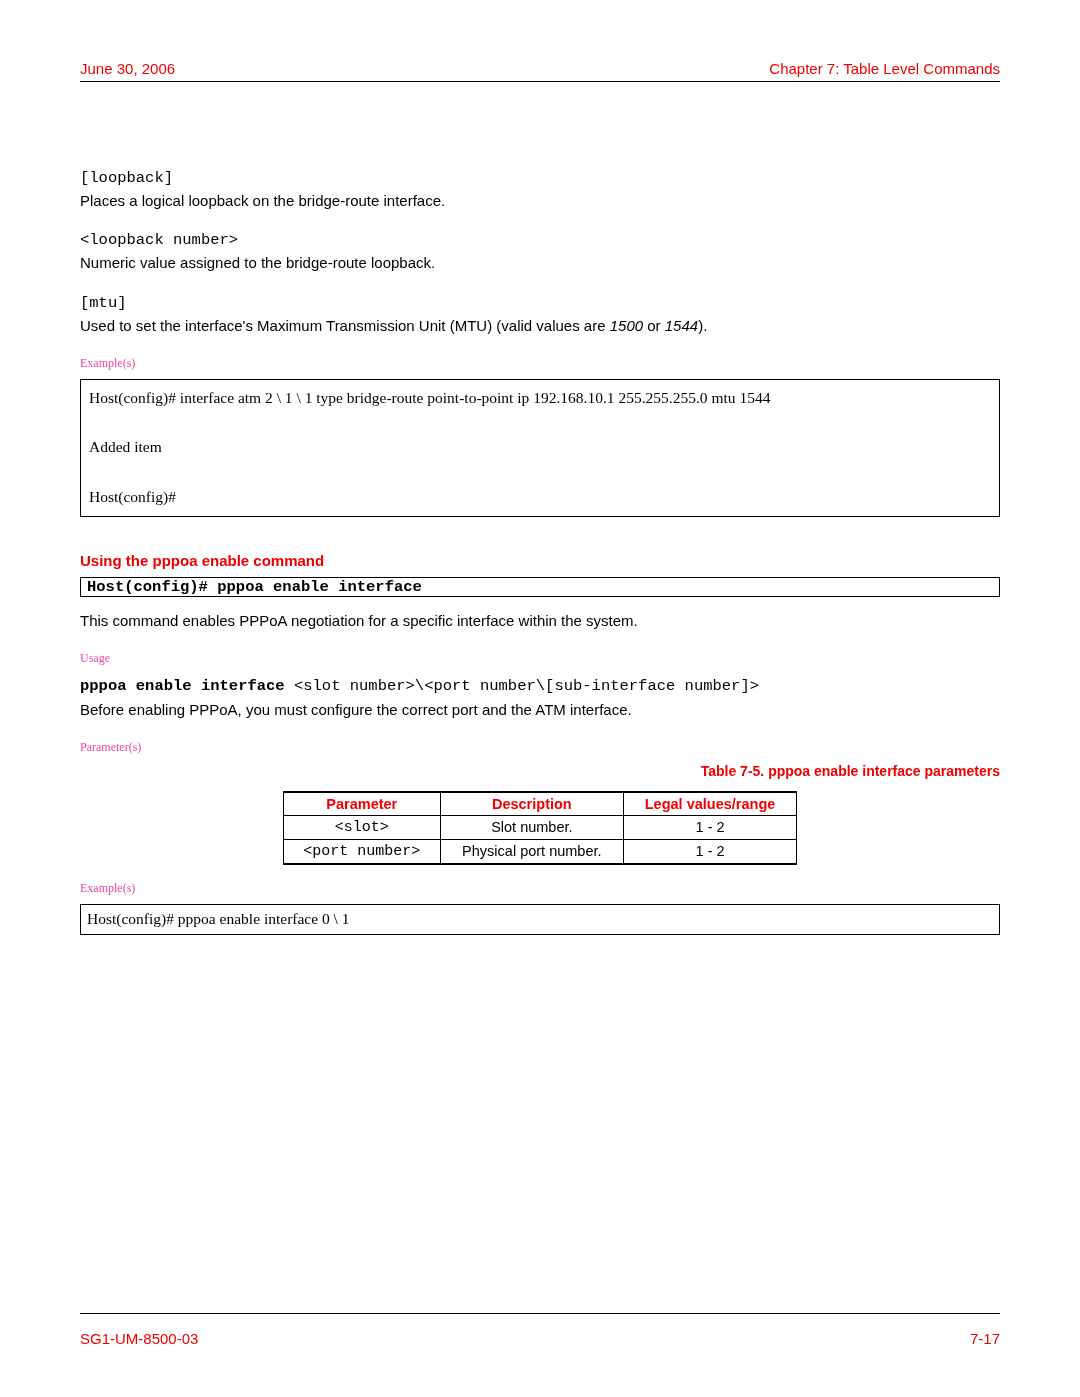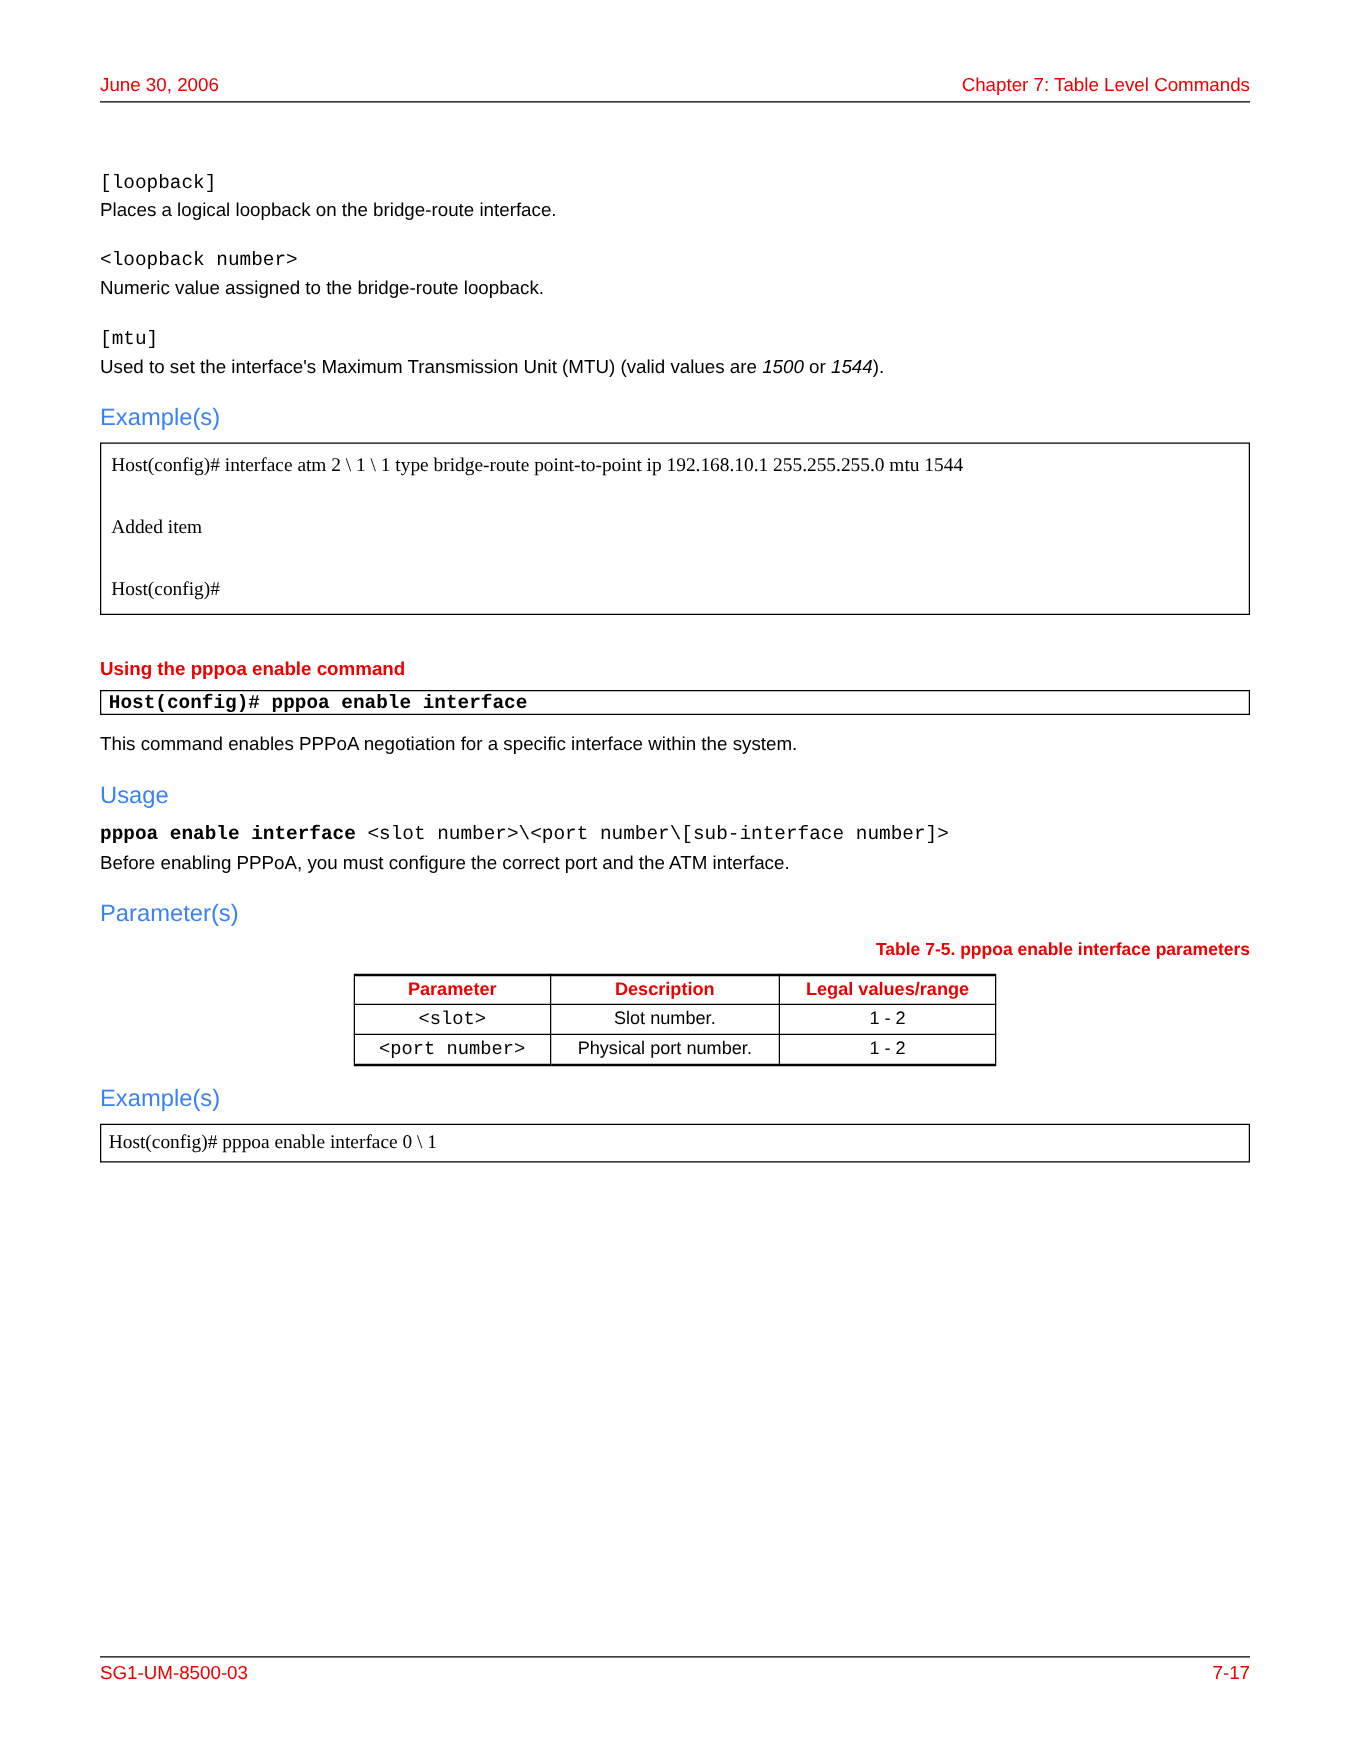--- a/index.html
+++ b/index.html
@@ -13,34 +13,35 @@
     position: relative;
     padding: 60px 80px 50px 80px;
   }
   .header-bar {
     display: flex;
     justify-content: space-between;
     color: #ee0000;
     font-size: 15px;
     padding-bottom: 4px;
     border-bottom: 1.5px solid #000;
-    margin-bottom: 55px;
+    margin-bottom: 87px;
     align-items: center;
   }
   .mono {
     font-family: "Courier New", Courier, monospace;
     font-size: 15.5px;
   }
   .para { margin-bottom: 20px; line-height: 1.35; }
   .codeterm { margin-bottom: 4px; }
   .red-heading {
-    color: #3b82f6;
-    font-size: 19px;
+    color: #ec4899;
+    font-size: 12px;
     margin-bottom: 8px;
     margin-top: 6px;
+    font-family: Liberation Serif, serif;
   }
   .red-bold-heading {
     color: #ee0000;
     font-weight: bold;
     font-size: 15px;
     margin-top: 35px;
     margin-bottom: 8px;
   }
   .code-box {
     border: 1px solid #000;
@@ -98,21 +99,21 @@
   }
   .footer-bar {
     position: absolute;
     bottom: 50px;
     left: 80px;
     right: 80px;
     display: flex;
     justify-content: space-between;
     color: #ee0000;
     font-size: 15px;
-    padding-top: 4px;
+    padding-top: 16px;
     border-top: 1.5px solid #000;
   }
   .usage-combined {
     margin-bottom: 2px;
     line-height: 1.5;
   }
 </style>
 </head>
 <body>
 

